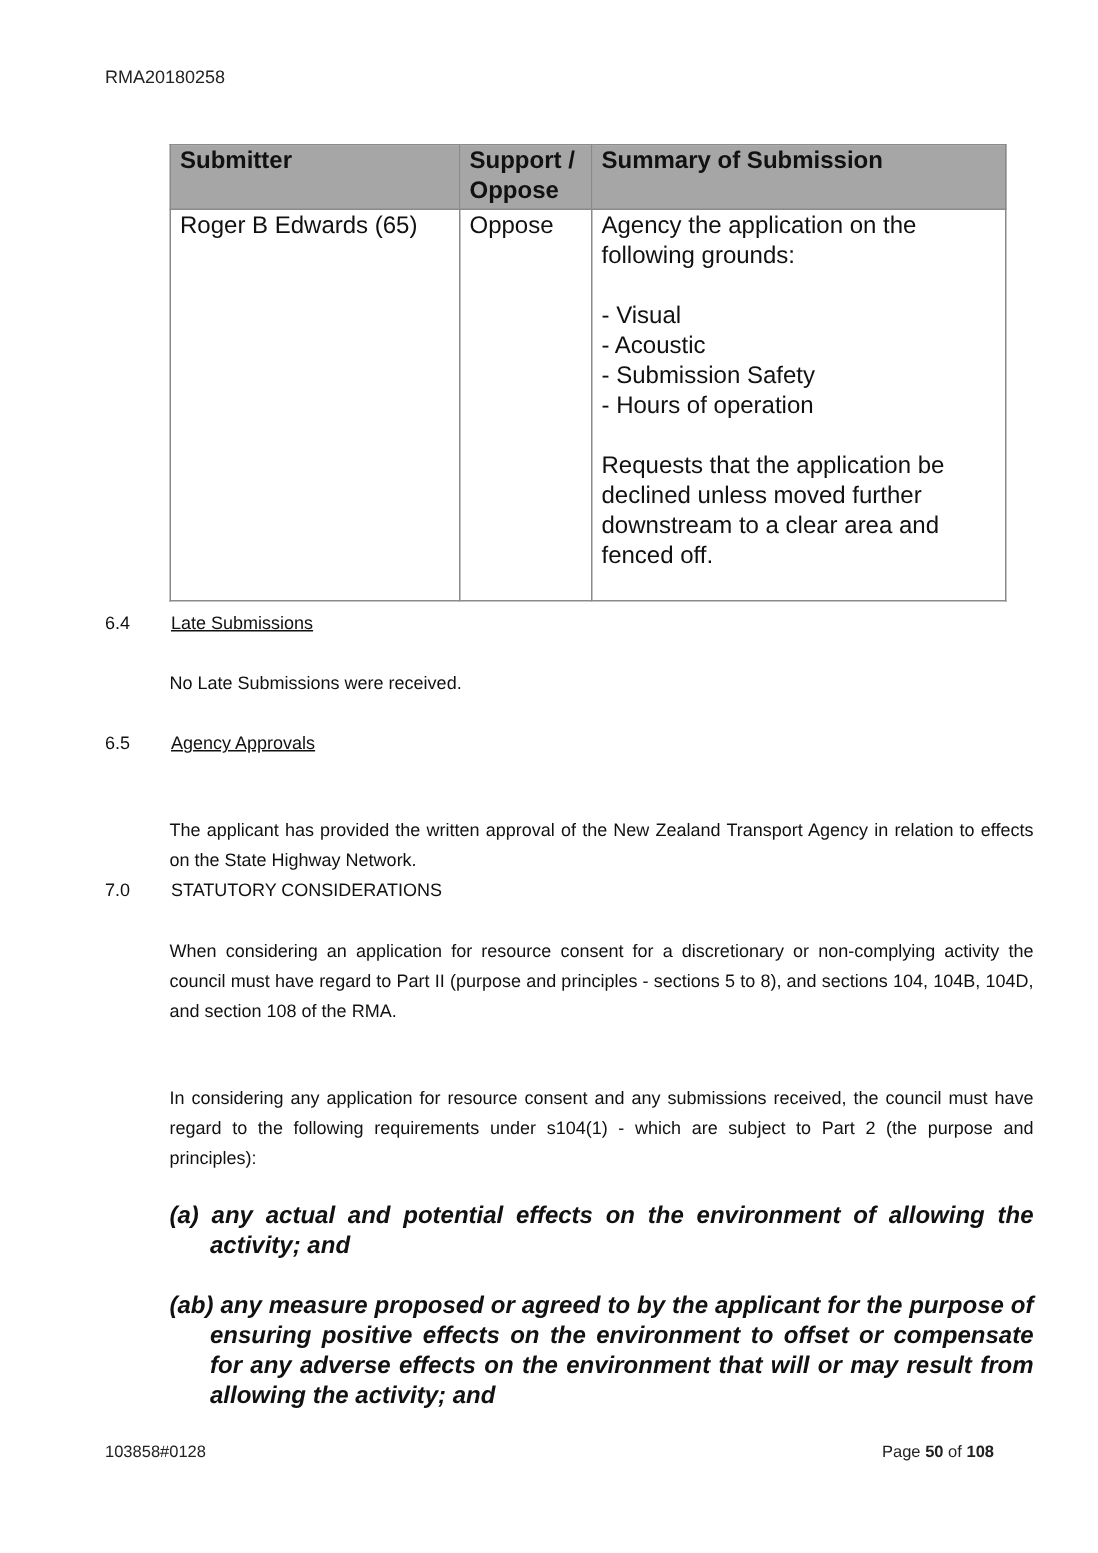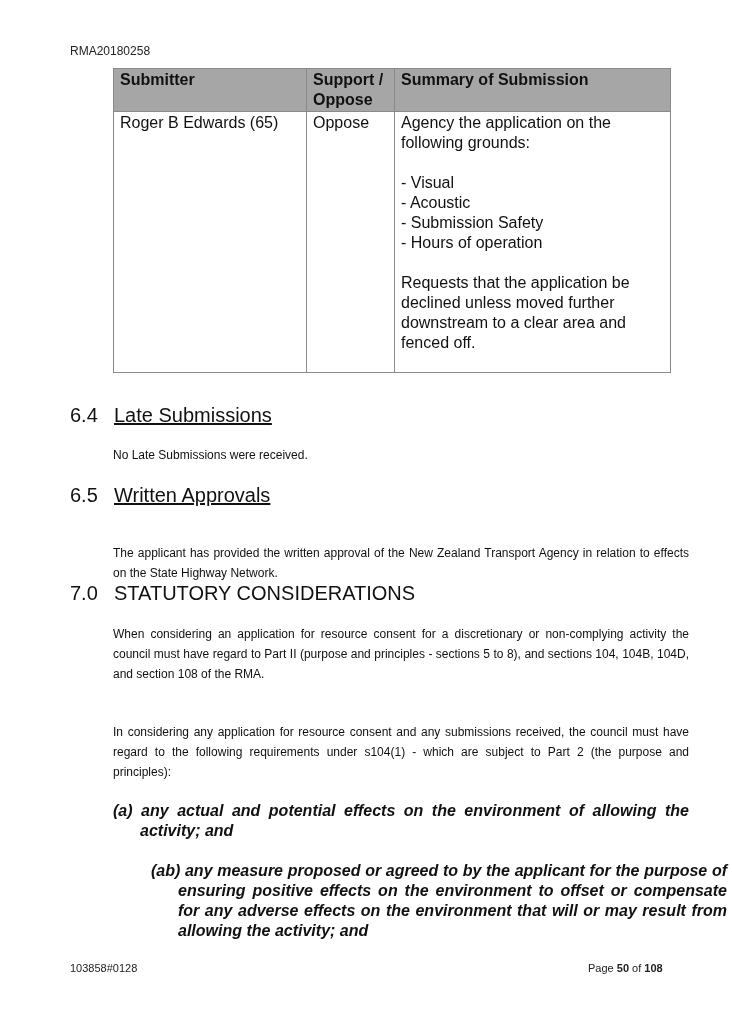--- a/index.html
+++ b/index.html
@@ -2,37 +2,37 @@
 <html><head>
 <meta charset="utf-8">
 <style>
   html, body { margin: 0; padding: 0; background: #ffffff; }
   body {
     width: 732px; height: 1035px; position: relative; overflow: hidden;
     font-family: "Liberation Sans", sans-serif; color: #111;
   }
   .doc-ref { position: absolute; left: 70px; top: 44px; font-size: 12px; color: #222; }
   table.subs {
-    position: absolute; left: 113px; top: 68px; width: 558px;
+    position: absolute; left: 113px; top: 96px; width: 558px;
     border-collapse: collapse; font-size: 16px; line-height: 20px;
   }
   table.subs th, table.subs td {
     border: 1px solid #8a8a8a; vertical-align: top; text-align: left; padding: 1px 6px;
   }
   table.subs th { background: #a6a6a6; font-weight: bold; padding-bottom: 1px; }
   .col1 { width: 180px; }
   .col2 { width: 75px; }
   .summary { text-align: justify; }
   .summary p { margin: 0; }
   .summary .gap { height: 20px; }
   .summary ul { list-style: none; margin: 0; padding: 0; }
   .summary li::before { content: "- "; }
   .summary .last { padding-bottom: 18px; }
 
-  .section { position: absolute; left: 70px; font-size: 20px; line-height: 20px; }
+  .section { position: absolute; left: 70px; font-size: 12px; line-height: 20px; }
   .num { display: inline-block; width: 44px; }
   .heading-u { text-decoration: underline; }
   .para {
     position: absolute; left: 113px; width: 576px; font-size: 12px; line-height: 20px;
     text-align: justify; text-align-last: left;
   }
   .bold-head { font-weight: normal; }
   .item {
     position: absolute; left: 113px; width: 576px; font-size: 16px; line-height: 20px;
     font-weight: bold; font-style: italic; text-align: justify; text-align-last: left;
@@ -73,32 +73,32 @@
     </tr>
   </tbody>
 </table>
 
 <div class="section" style="top:405px;">
   <span class="num">6.4</span><span class="heading-u">Late Submissions</span>
 </div>
 <div class="para" style="top:445px;">No Late Submissions were received.</div>
 
 <div class="section" style="top:485px;">
-  <span class="num">6.5</span><span class="heading-u">Written Approvals</span>
+  <span class="num">6.5</span><span class="heading-u">Agency Approvals</span>
 </div>
 <div class="para" style="top:543px;">The applicant has provided the written approval of the New Zealand Transport Agency in relation to effects on the State Highway Network.</div>
 
 <div class="section bold-head" style="top:583px;">
   <span class="num">7.0</span><span>STATUTORY CONSIDERATIONS</span>
 </div>
 <div class="para" style="top:624px;">When considering an application for resource consent for a discretionary or non-complying activity the council must have regard to Part II (purpose and principles - sections 5 to 8), and sections 104, 104B, 104D, and section 108 of the RMA.</div>
 <div class="para" style="top:722px;">In considering any application for resource consent and any submissions received, the council must have regard to the following requirements under s104(1) - which are subject to Part 2 (the purpose and principles):</div>
 
 <div class="item" style="top:801px;font-style:italic;">(a) any actual and potential effects on the environment of allowing the activity; and</div>
-<div class="item" style="top:861px;margin-left:38px;">(ab) any measure proposed or agreed to by the applicant for the purpose of ensuring positive effects on the environment to offset or compensate for any adverse effects on the environment that will or may result from allowing the activity; and</div>
+<div class="item" style="top:861px;">(ab) any measure proposed or agreed to by the applicant for the purpose of ensuring positive effects on the environment to offset or compensate for any adverse effects on the environment that will or may result from allowing the activity; and</div>
 
 <div class="footer-left">103858#0128</div>
 <div class="footer-right">
   <span>Page</span>
   <b>50</b>
   <span>of</span>
   <b>108</b>
 </div>
 
 </body></html>

